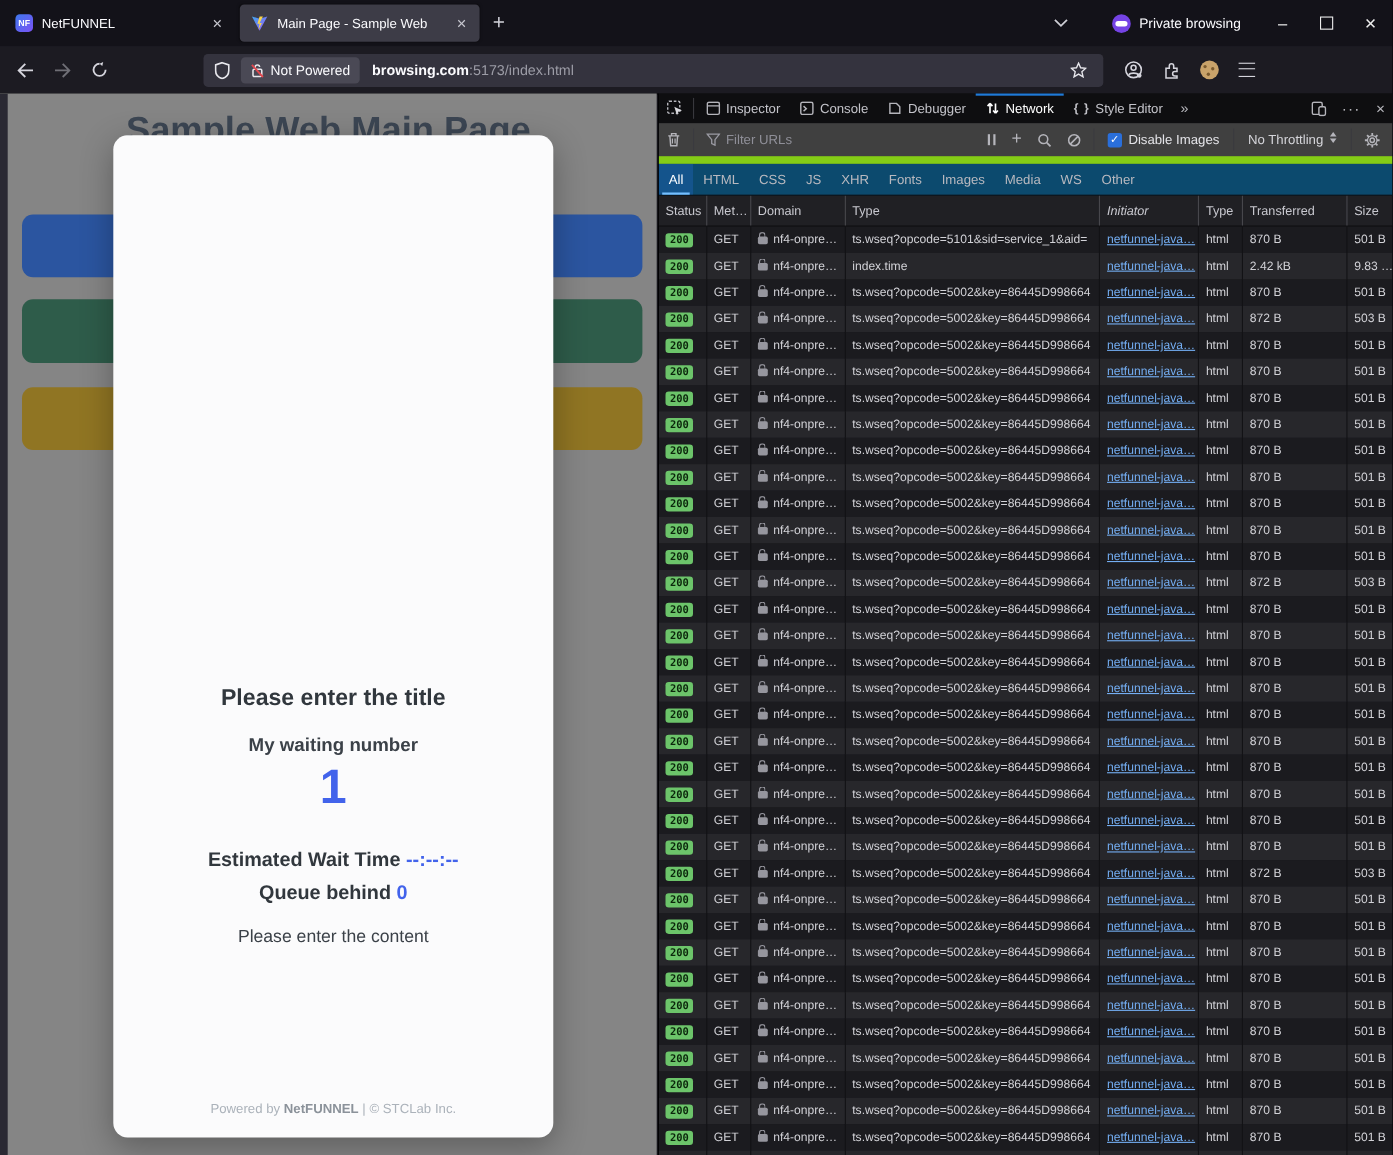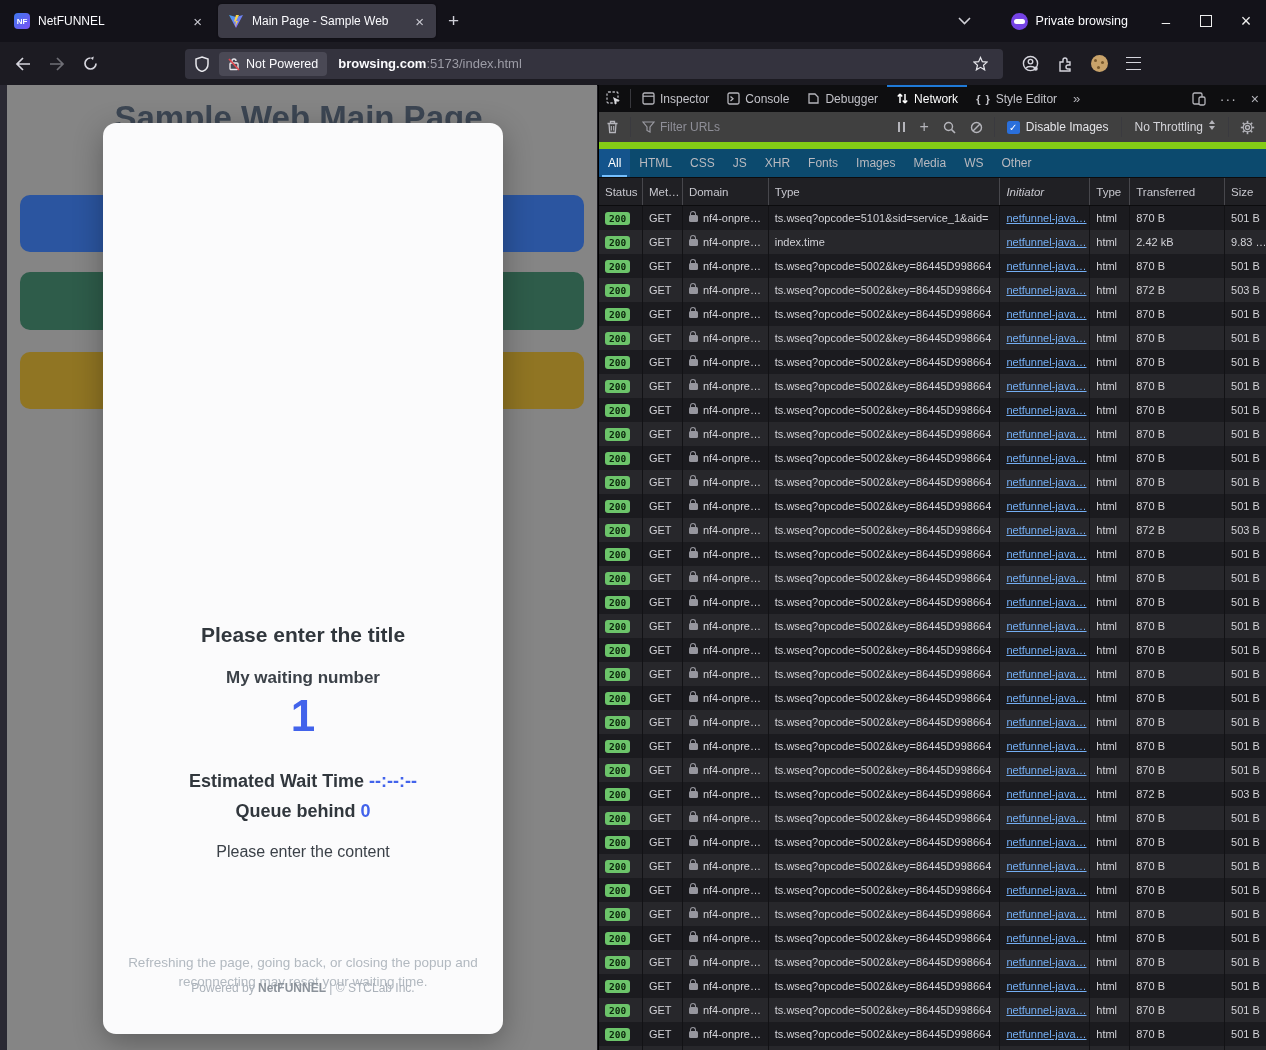--- a/index.html
+++ b/index.html
@@ -48,21 +48,21 @@
   .m-abs{position:absolute;left:0;right:0;text-align:center;}
   .m-title{top:500px;font-size:21px;font-weight:bold;color:#31373d;}
   .m-wlabel{top:545px;font-size:17px;font-weight:bold;color:#3b4148;}
   .m-number{top:568px;font-size:44px;font-weight:bold;color:#4263eb;}
   .m-wait{top:648px;font-size:18px;font-weight:bold;color:#31373d;}
   .m-wait .blue,.m-queue .blue{color:#4263eb;}
   .m-queue{top:678px;font-size:18px;font-weight:bold;color:#31373d;}
   .m-content{top:720px;font-size:16px;color:#3b4148;}
   .m-close{position:absolute;left:24px;right:24px;top:766px;height:46px;background:#e9ecef;border:none;border-radius:8px;font-size:17px;color:#8b929a;font-family:inherit;}
   .m-disclaimer{top:830px;font-size:13.5px;line-height:19px;color:#b2b9c0;}
-  .m-powered{top:858px;font-size:12px;color:#abb2ba;}
+  .m-powered{top:878px;font-size:12px;color:#abb2ba;}
   .m-powered b{color:#8b929a;}
 
   
   .devtools{position:absolute;left:598px;top:85px;width:668px;height:965px;background:#1b1b1f;border-left:1px solid #000;box-sizing:border-box;color:#cfcfd4;}
   .dt-tabbar{height:27px;background:#0e0e10;display:flex;align-items:stretch;font-size:12px;color:#c3c3c9;}
   .dt-tab{display:flex;align-items:center;gap:5px;padding:0 9px;position:relative;white-space:nowrap;}
   .dt-tab.active{color:#fff;}
   .dt-tab.active::before{content:"";position:absolute;left:0;right:0;top:0;height:2px;background:#1f7ad8;}
   .dt-sep{width:1px;background:#38383d;margin:4px 2px;}
   .dt-tabbar .right{margin-left:auto;display:flex;align-items:center;}
@@ -228,23 +228,20 @@
       <div class="m-abs m-title">Please enter the title</div>
       <div class="m-abs m-wlabel">My waiting number</div>
       <div class="m-abs m-number">1</div>
       <div class="m-abs m-wait">
         <span>Estimated Wait Time</span> <span class="blue">--:--:--</span>
       </div>
       <div class="m-abs m-queue">
         <span>Queue behind</span> <span class="blue">0</span>
       </div>
       <div class="m-abs m-content">Please enter the content</div>
-      <div class="m-abs m-disclaimer">
-        <span>Refreshing the page, going back, or closing the popup and</span><br><span>reconnecting may reset your waiting time.</span>
-      </div>
       <div class="m-abs m-powered">
         <span>Powered by</span> <b>NetFUNNEL</b> <span>| © STCLab Inc.</span>
       </div>
     </div>
   </div>
 
   <div class="devtools">
 
     <div class="dt-tabbar">
       <span class="dt-ticon">

